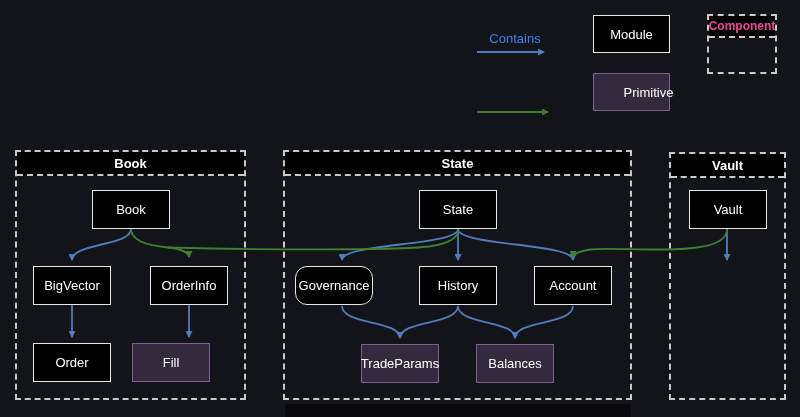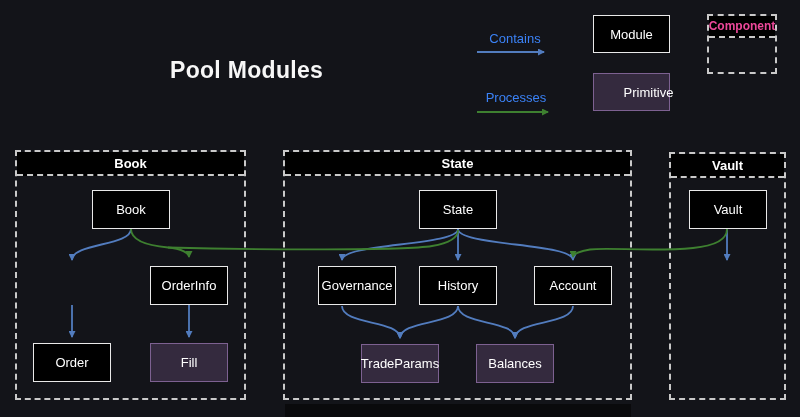--- a/index.html
+++ b/index.html
@@ -61,24 +61,22 @@
   .cropped-bar{
     position:absolute; left:285px; top:404px; width:346px; height:13px;
     background:#0a0a0c; z-index:0;
   }
 </style>
 </head>
 <body>
 
 <div id="stage">
 
-  <div class="title">Pool Modules</div>
 
   <div class="legend-label" style="left:470px; top:31px; width:90px;">Contains</div>
-  <div class="legend-label" style="left:468px; top:90px; width:96px;">Processes</div>
 
   <div class="node legend-node" style="left:593px; top:15px; width:77px; height:38px;">Module</div>
   <div class="node primitive legend-node" style="left:593px; top:73px; width:77px; height:38px;padding-left:34px;">Primitive</div>
 
   <div class="component-box">
     <div class="component-title">Component</div>
   </div>
 
   <div class="cluster" style="left:15px; top:150px; width:231px; height:250px;">
     <div class="cluster-header">Book</div>
@@ -114,26 +112,27 @@
     <path class="e-blue" d="M458,306 C458,325 515,320 515,338" marker-end="url(#arrow-blue)"></path>
     <path class="e-blue" d="M573,306 C573,325 515,320 515,338" marker-end="url(#arrow-blue)"></path>
     <path class="e-blue" d="M727,229 L727,260" marker-end="url(#arrow-blue)"></path>
 
     <path class="e-green" d="M131,229 C131,242 152,246 168,247.5 C181,248.5 189,253 189,257" marker-end="url(#arrow-green)"></path>
     <path class="e-green" d="M168,247.5 C260,250 405,250.5 432,246 C447,243.5 458,239 458,230"></path>
     <path class="e-green" d="M727,229 C727,241 713,246 693,248 C652,252 607,247 590,249.5 C579,251.5 573,254 573,257" marker-end="url(#arrow-green)"></path>
   </svg>
 
   <div class="node" style="left:92px; top:190px;">Book</div>
+  <div class="node" style="left:33px; top:266px;">BigVector</div>
   <div class="node" style="left:150px; top:266px;">OrderInfo</div>
   <div class="node" style="left:33px; top:343px;">Order</div>
-  <div class="node primitive" style="left:150px; top:343px;">Fill</div>
+  <div class="node primitive" style="left:132px; top:343px;">Fill</div>
 
   <div class="node" style="left:419px; top:190px;">State</div>
-  <div class="node" style="left:318px; top:266px;">Governance</div>
+  <div class="node" style="left:295px; top:266px;border-radius:12px;">Governance</div>
   <div class="node" style="left:534px; top:266px;">Account</div>
   <div class="node" style="left:419px; top:266px;">History</div>
   <div class="node primitive" style="left:361px; top:344px;">TradeParams</div>
   <div class="node primitive" style="left:476px; top:344px;">Balances</div>
 
   <div class="node" style="left:689px; top:190px;">Vault</div>
 
   <div class="cropped-bar"></div>
 
 </div>

